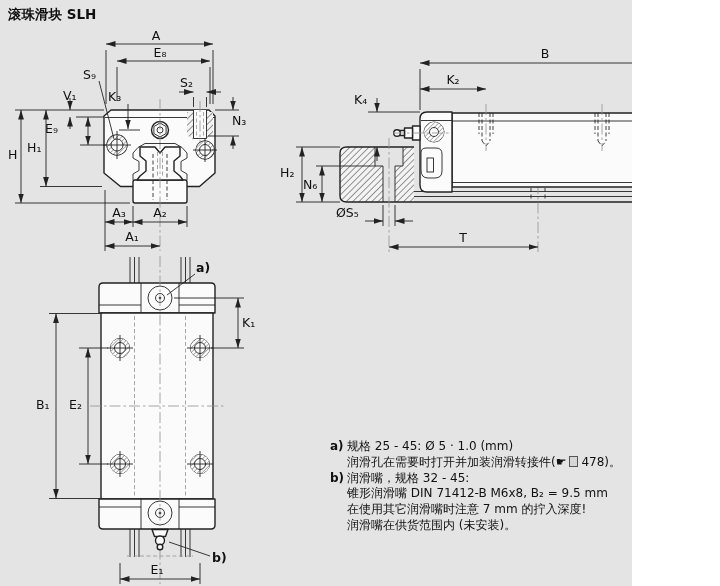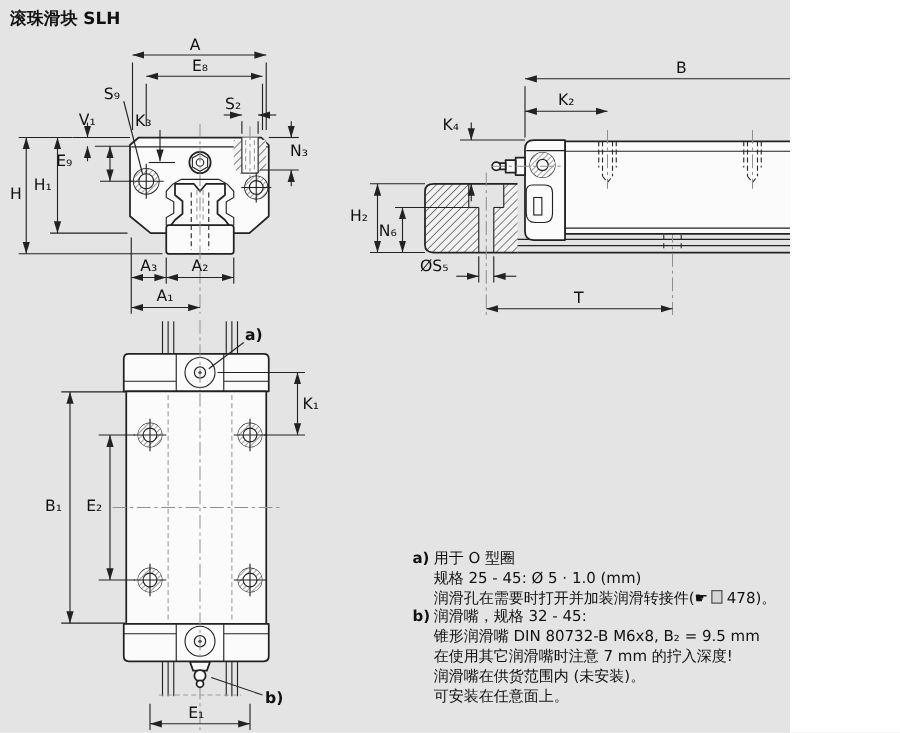--- a/index.html
+++ b/index.html
@@ -395,29 +395,27 @@
         <line class="dim" x1="120" y1="579" x2="200" y2="579" marker-start="url(#ar)" marker-end="url(#ar)"></line>
         <text class="dl" x="157" y="574" text-anchor="middle">E₁</text>
       </g>
     </g>
   </svg>
 
   <div id="notes">
     <div class="note-row">
       <span class="note-tag">a)</span>
       <div>
-        <div>用于 O 型圈</div>
         <div>规格 25 - 45: Ø 5 · 1.0 (mm)</div>
         <div><span>润滑孔在需要时打开并加装润滑转接件(☛</span><span class="page-icon"></span><span>478)。</span></div>
       </div>
     </div>
     <div class="note-row">
       <span class="note-tag">b)</span>
       <div>
         <div>润滑嘴，规格 32 - 45:</div>
-        <div>锥形润滑嘴 DIN 80732-B M6x8, B₂ = 9.5 mm</div>
+        <div>锥形润滑嘴 DIN 71412-B M6x8, B₂ = 9.5 mm</div>
         <div>在使用其它润滑嘴时注意 7 mm 的拧入深度!</div>
         <div>润滑嘴在供货范围内 (未安装)。</div>
-        <div>可安装在任意面上。</div>
       </div>
     </div>
   </div>
 </div>
 
 </body></html>

